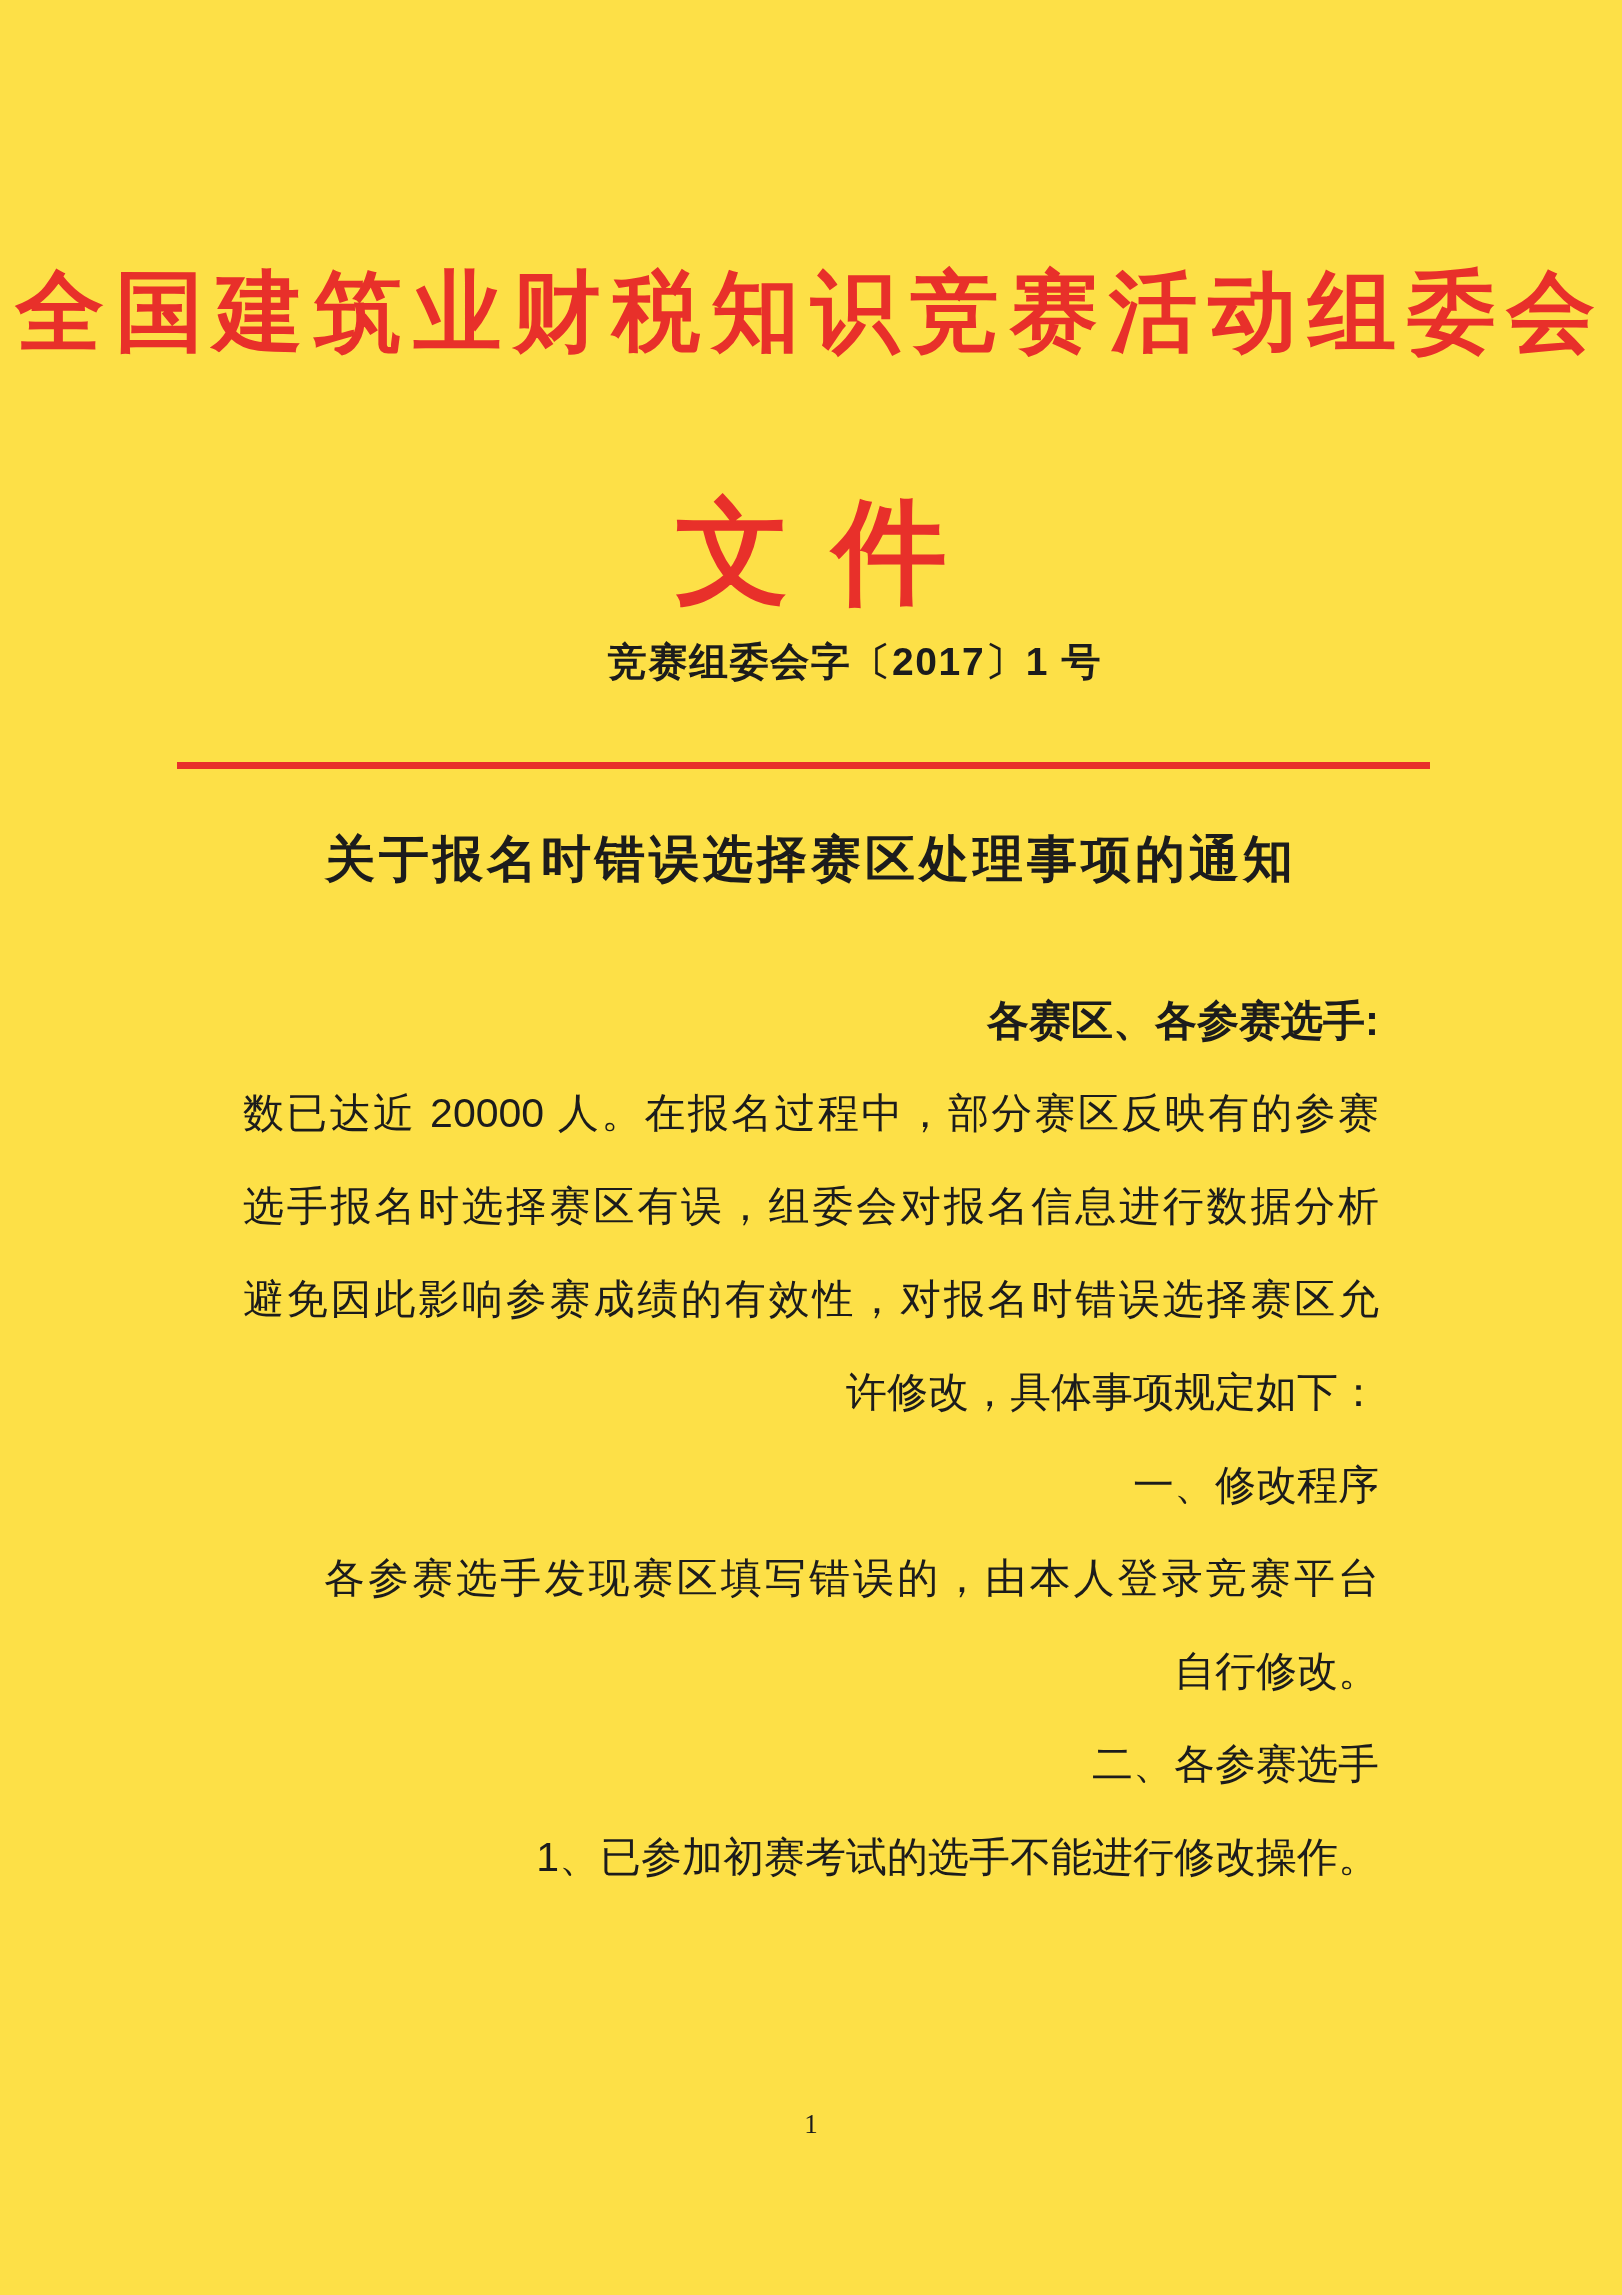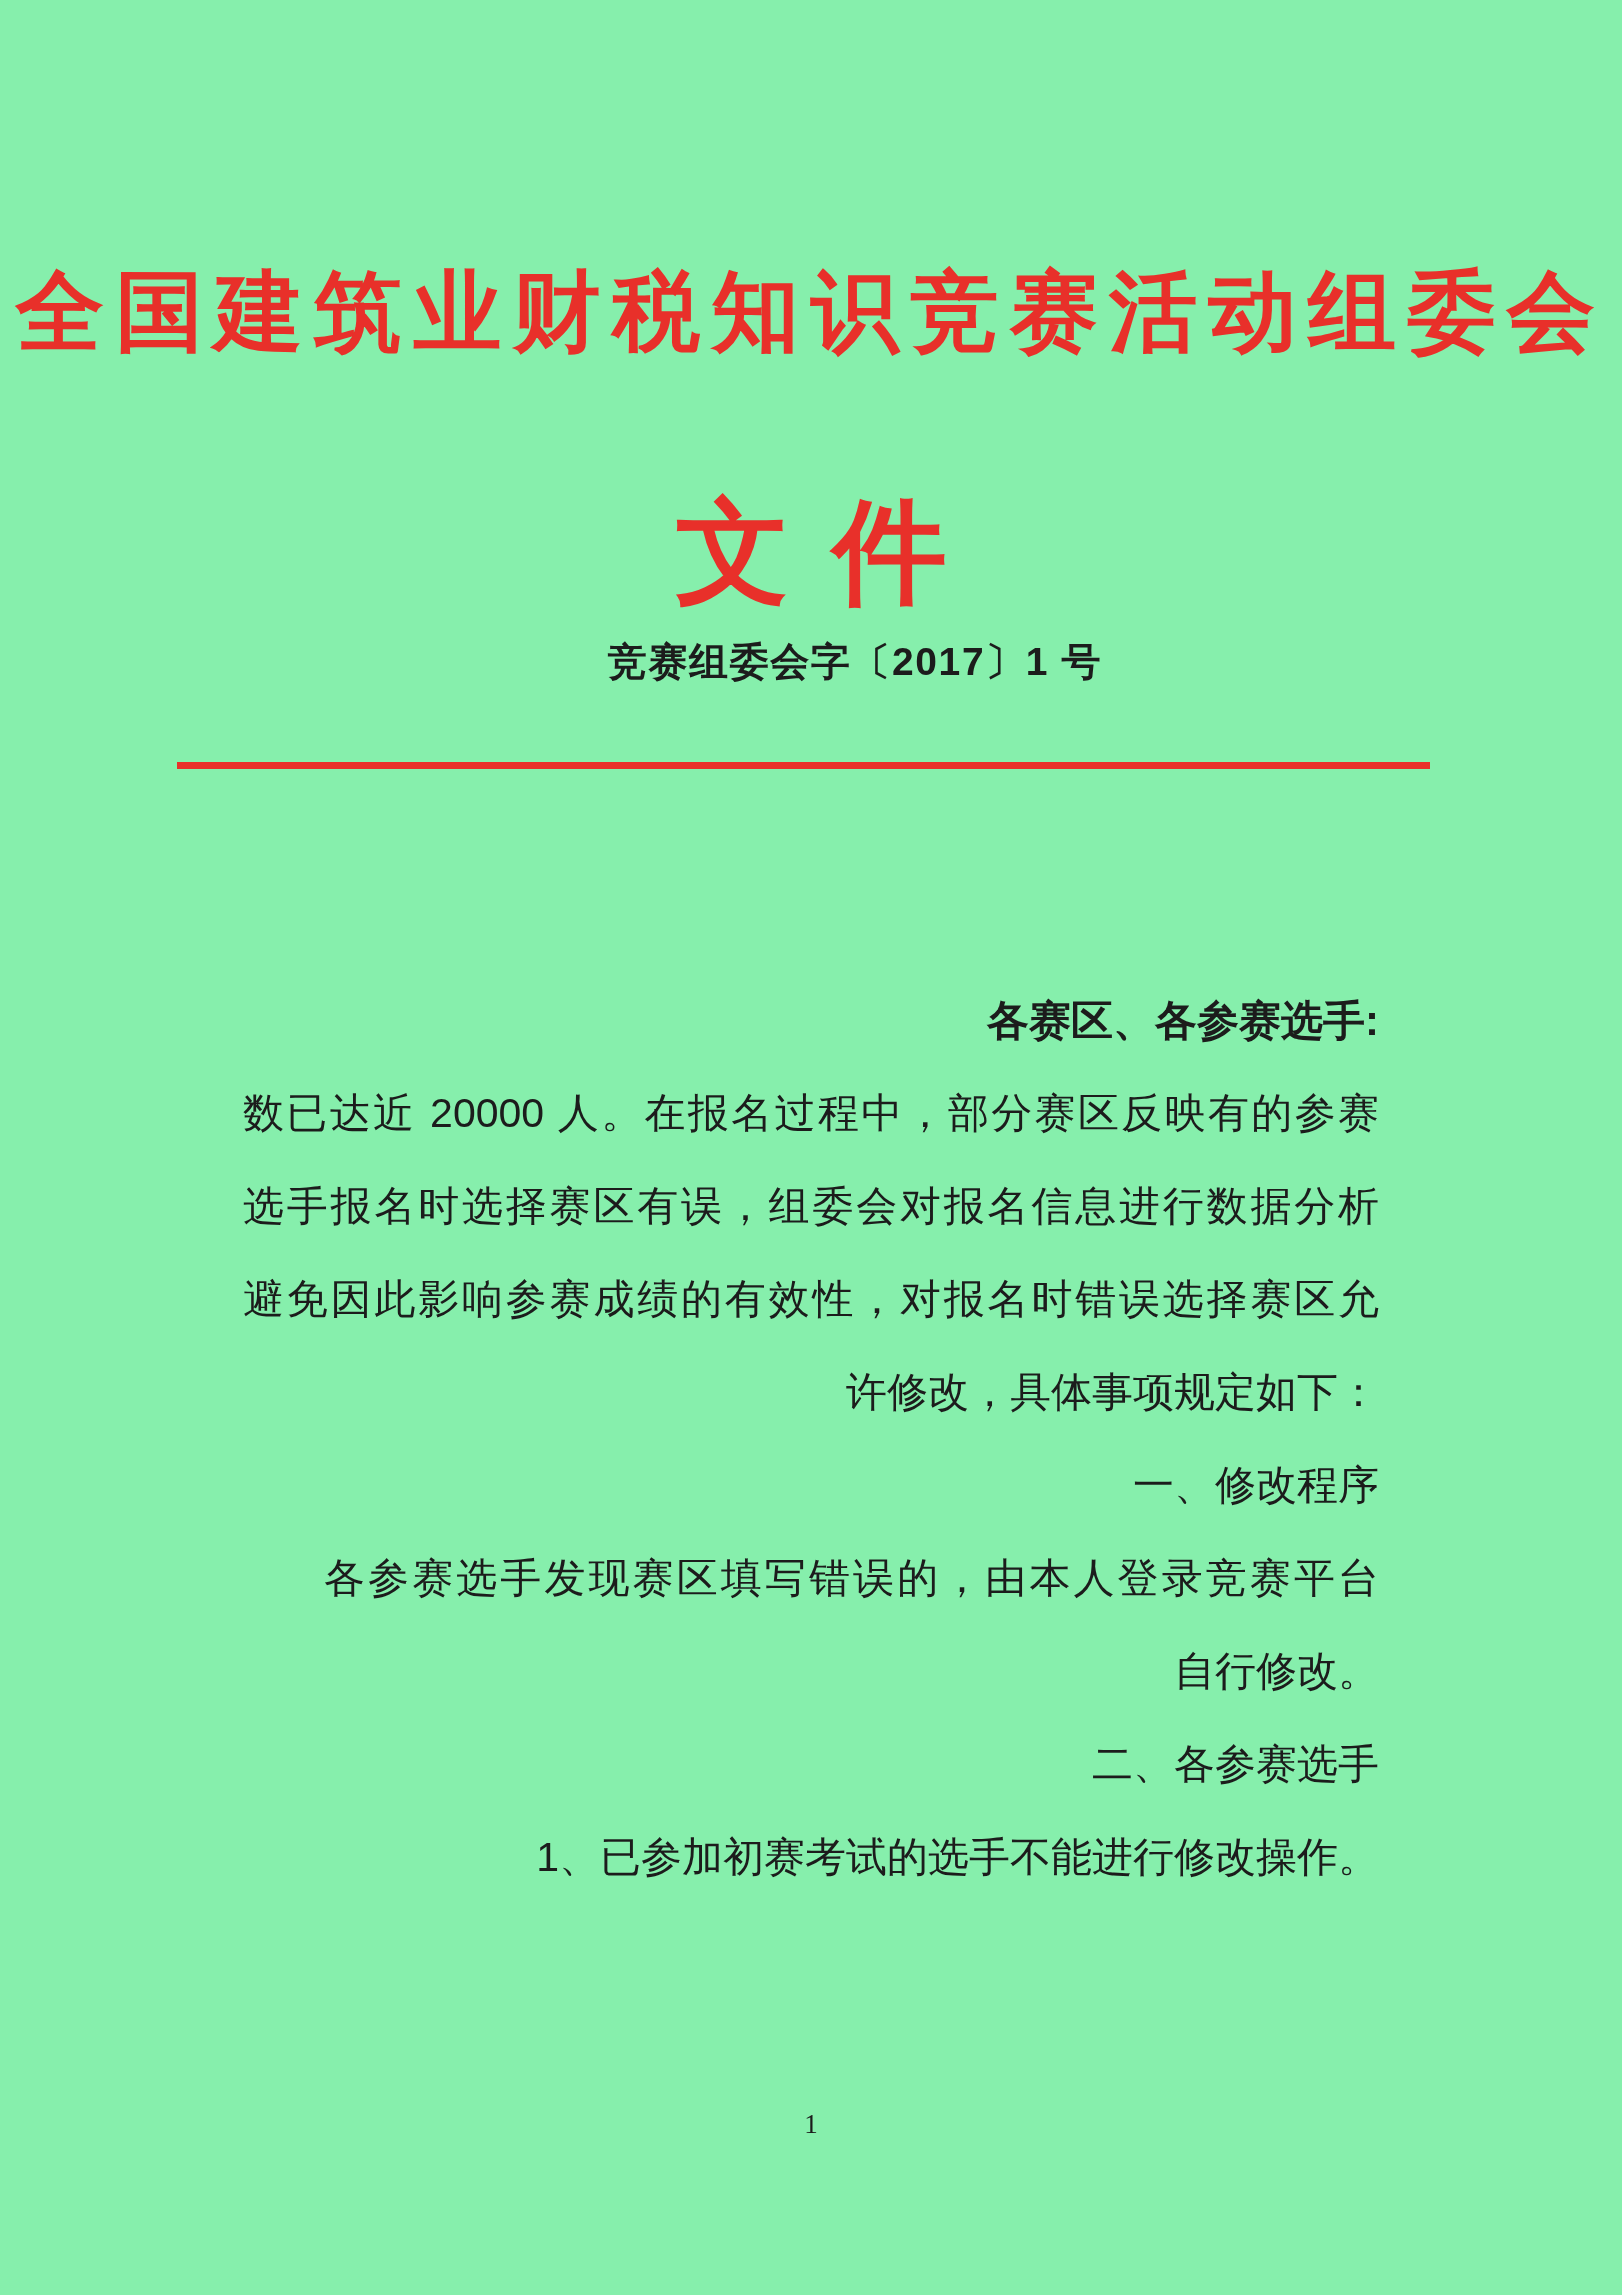--- a/index.html
+++ b/index.html
@@ -4,21 +4,21 @@
 <style>
   html, body {
     margin: 0;
     padding: 0;
     background: #ffffff;
   }
   .page {
     position: relative;
     width: 1622px;
     height: 2295px;
-    background: #86efac;
+    background: #fde047;
     overflow: hidden;
     font-family: "Liberation Sans", sans-serif;
     color: #1c1c1c;
   }
   .org-title {
     position: absolute;
     top: 269px;
     left: 0;
     width: 100%;
     text-align: center;
@@ -118,20 +118,21 @@
 <div class="page">
 
   <div class="org-title">全国建筑业财税知识竞赛活动组委会</div>
 
   <div class="doc-type">文 件</div>
 
   <div class="doc-number">竞赛组委会字〔2017〕1 号</div>
 
   <div class="red-line"></div>
 
+  <div class="notice-title">关于报名时错误选择赛区处理事项的通知</div>
 
   <div class="body-block">
     <div class="row bold">各赛区、各参赛选手:</div>
 
     <div class="row just">数已达近 20000 人。在报名过程中，部分赛区反映有的参赛</div>
     <div class="row just">选手报名时选择赛区有误，组委会对报名信息进行数据分析</div>
     <div class="row just">避免因此影响参赛成绩的有效性，对报名时错误选择赛区允</div>
     <div class="row">许修改，具体事项规定如下：</div>
     <div class="row ind">一、修改程序</div>
     <div class="row ind just">各参赛选手发现赛区填写错误的，由本人登录竞赛平台</div>

